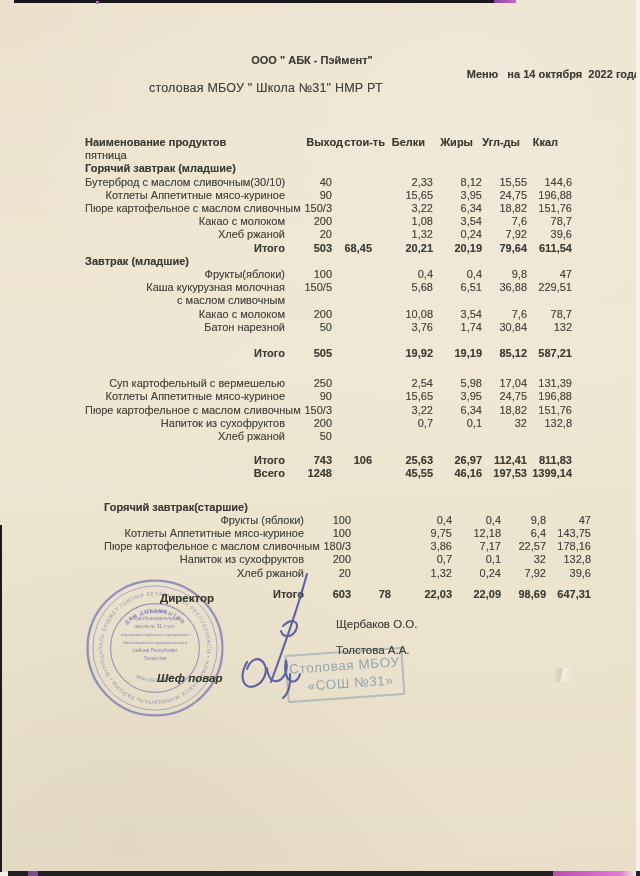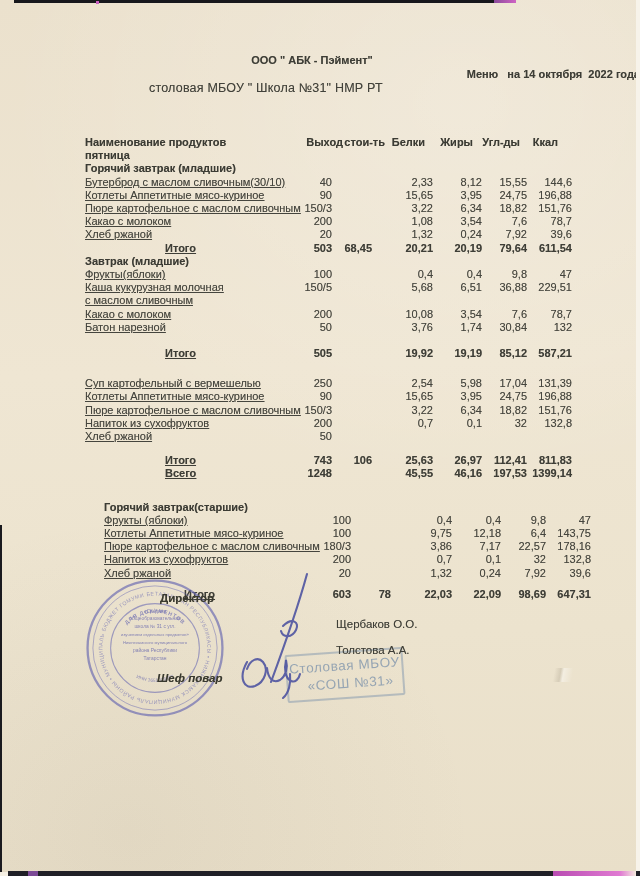--- a/index.html
+++ b/index.html
@@ -15,25 +15,25 @@
   .txt{text-shadow:0 0 .5px rgba(95,92,80,.55);}
   
   .org{position:absolute;left:0;right:16px;top:54px;text-align:center;font-size:11px;font-weight:bold;color:#3d3d36;}
   .menu-line{position:absolute;left:12px;right:0;top:68px;text-align:right;font-size:11px;font-weight:bold;color:#3d3d36;white-space:pre;}
   .canteen{position:absolute;left:149px;top:81px;font-size:12.5px;letter-spacing:.2px;color:#42423b;}
   
   .tbl{position:absolute;left:85px;top:94px;width:492px;font-size:11px;line-height:13.2px;}
   .hdr{display:grid;grid-template-columns:200px 58px 42px 40px 48px 47px 38px;font-weight:bold;color:#3b3b34;margin-top:42px;}
   .hdr .h{text-align:right;white-space:nowrap;}
   .hdr .h0{text-align:left;}
-  .day{font-weight:bold;color:#3b3b34;}
+  .day{font-weight:normal;color:#3b3b34;}
   .section-title{font-weight:bold;color:#3b3b34;white-space:nowrap;}
   .row{display:grid;grid-template-columns:200px 47px 40px 61px 49px 45px 45px;}
   .row .c{text-align:right;white-space:nowrap;}
-  .row .c0{text-align:left;text-decoration:underline;}
+  .row .c0{text-align:right;}
   .totals .row{font-weight:bold;color:#3e3e37;}
   .totals .c0{padding-left:80px;}
   .s2{}
   .s3{margin-top:17px;}
   .s4{margin-top:20px;margin-left:19px;}
   .s2 .totals{margin-top:13px;}
   .s3 .totals{margin-top:11px;}
   .s4 .totals{margin-top:8px;}
   
   .sig-label{position:absolute;font-size:11.5px;font-weight:bold;color:#39392f;z-index:3;}

